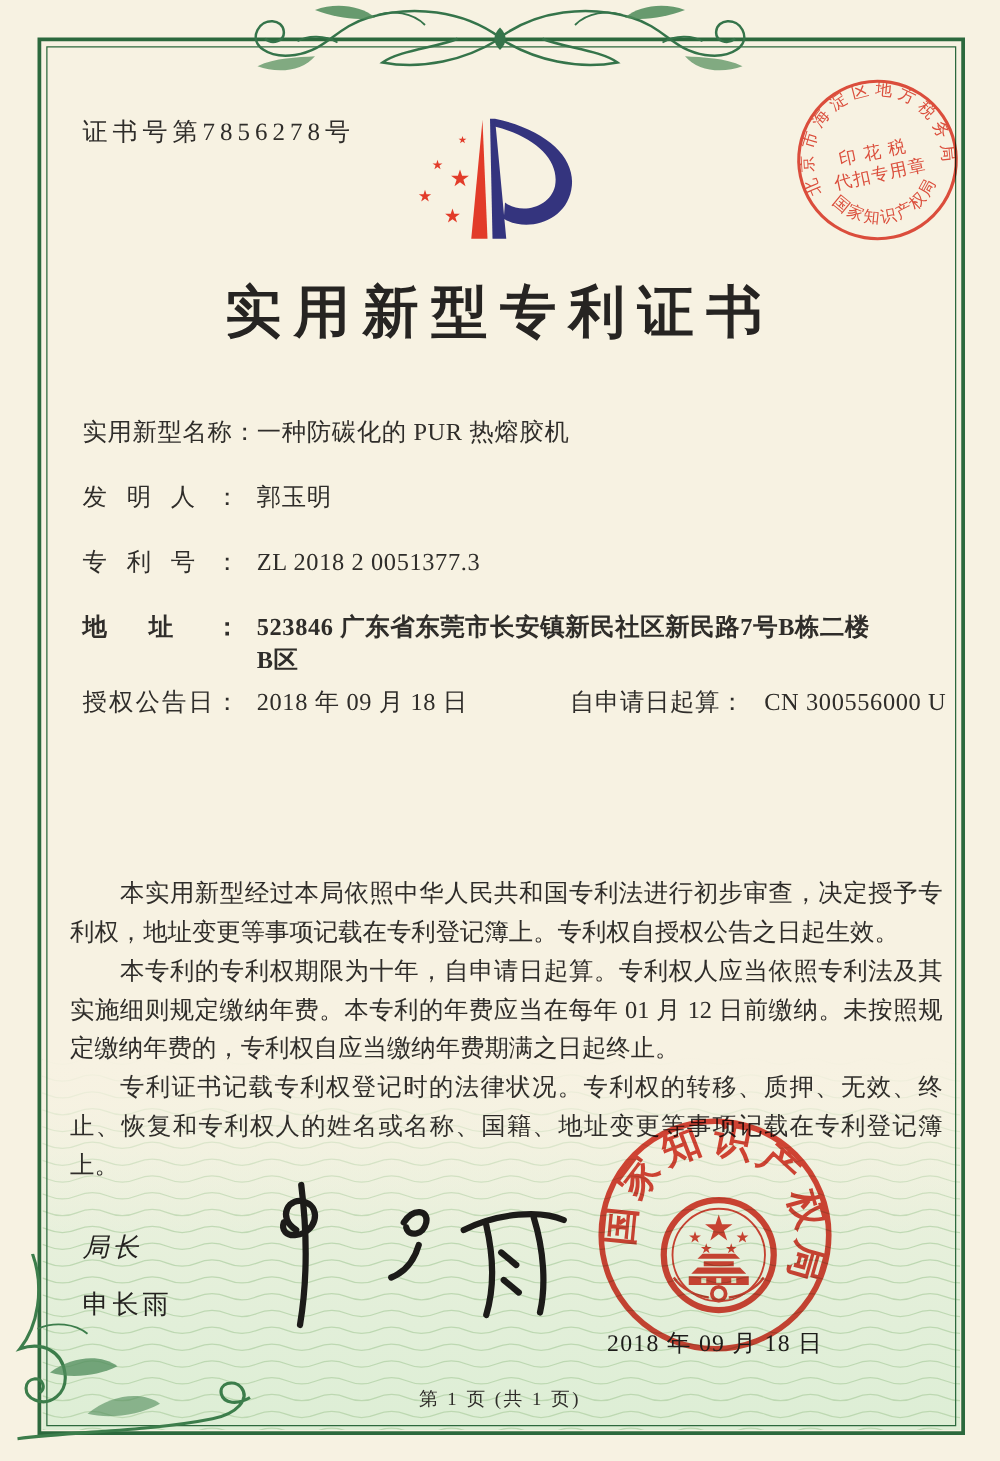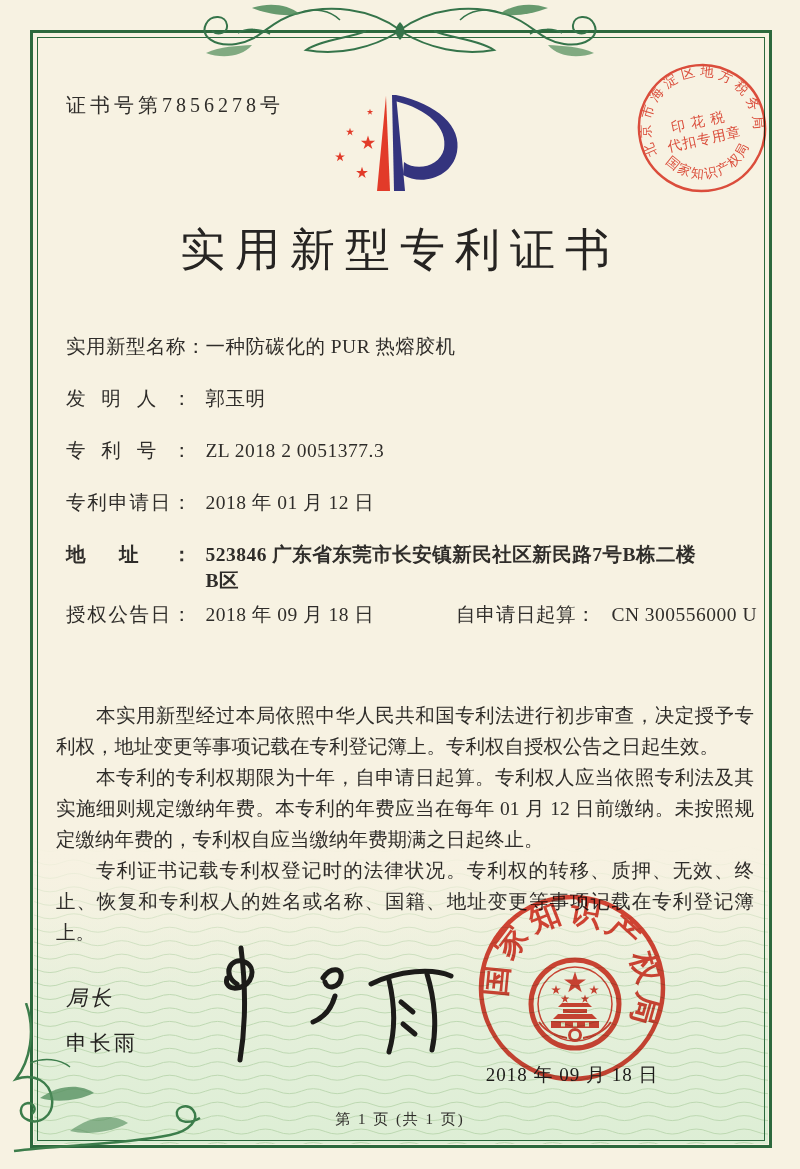--- a/index.html
+++ b/index.html
@@ -12,21 +12,21 @@
   .guilloche .fade{position:absolute;inset:0;
      background:linear-gradient(180deg,#f7f2e2 0%, rgba(247,242,226,.65) 16%, rgba(247,242,226,0) 48%);}
   
   .frame{position:absolute;left:30px;right:28px;top:30px;bottom:21px;border:3px solid #2c693d;z-index:2;}
   .frame-in{position:absolute;inset:4px;border:1px solid #2c693d;}
   .top-band{position:absolute;left:0;top:0;width:800px;height:64px;z-index:3;}
   .corner-fl{position:absolute;left:10px;bottom:16px;width:230px;height:150px;z-index:3;}
   
   .cert-no{position:absolute;left:66px;top:92px;font-size:20px;letter-spacing:4px;z-index:4;}
   .logo{position:absolute;left:300px;top:80px;width:200px;height:140px;z-index:4;}
-  .title{position:absolute;left:0;right:0;top:220px;text-align:center;font-size:45px;font-weight:normal;
+  .title{position:absolute;left:0;right:0;top:220px;text-align:center;font-size:45px;font-weight:bold;
          letter-spacing:10px;color:#262422;z-index:4;}
   
   .stamp{position:absolute;mix-blend-mode:multiply;opacity:.93;}
   .tax-stamp{left:628px;top:54px;width:148px;height:148px;transform:rotate(-12deg);z-index:5;}
   .office-seal{left:470px;top:886px;width:204px;height:204px;z-index:5;}
   .seal-date{position:absolute;left:470px;width:204px;top:1062px;text-align:center;font-size:19px;
              color:#1d1c1a;letter-spacing:1px;z-index:6;}
   
   .fields{position:absolute;left:66px;right:48px;top:334px;font-size:19.5px;letter-spacing:.5px;z-index:4;}
   .frow{margin-bottom:26px;line-height:26px;white-space:nowrap;}
@@ -157,24 +157,20 @@
       <span class="flabel">实用新型名称：</span>
       <span class="fvalue">一种防碳化的 PUR 热熔胶机</span>
     </div>
     <div class="frow">
       <span class="flabel">发明人：</span>
       <span class="fvalue">郭玉明</span>
     </div>
     <div class="frow">
       <span class="flabel">专利号：</span>
       <span class="fvalue">ZL 2018 2 0051377.3</span>
-    </div>
-    <div class="frow">
-      <span class="flabel">专利申请日：</span>
-      <span class="fvalue">2018 年 01 月 12 日</span>
     </div>
     <div class="frow row-addr">
       <span class="flabel">地址：</span>
       <span class="fvalue">523846 广东省东莞市长安镇新民社区新民路7号B栋二楼B区</span>
     </div>
     <div class="frow frow-double">
       <span class="flabel">授权公告日：</span>
       <span class="fvalue">2018 年 09 月 18 日</span>
       <span class="fright">
         <span class="flabel">自申请日起算：</span>

